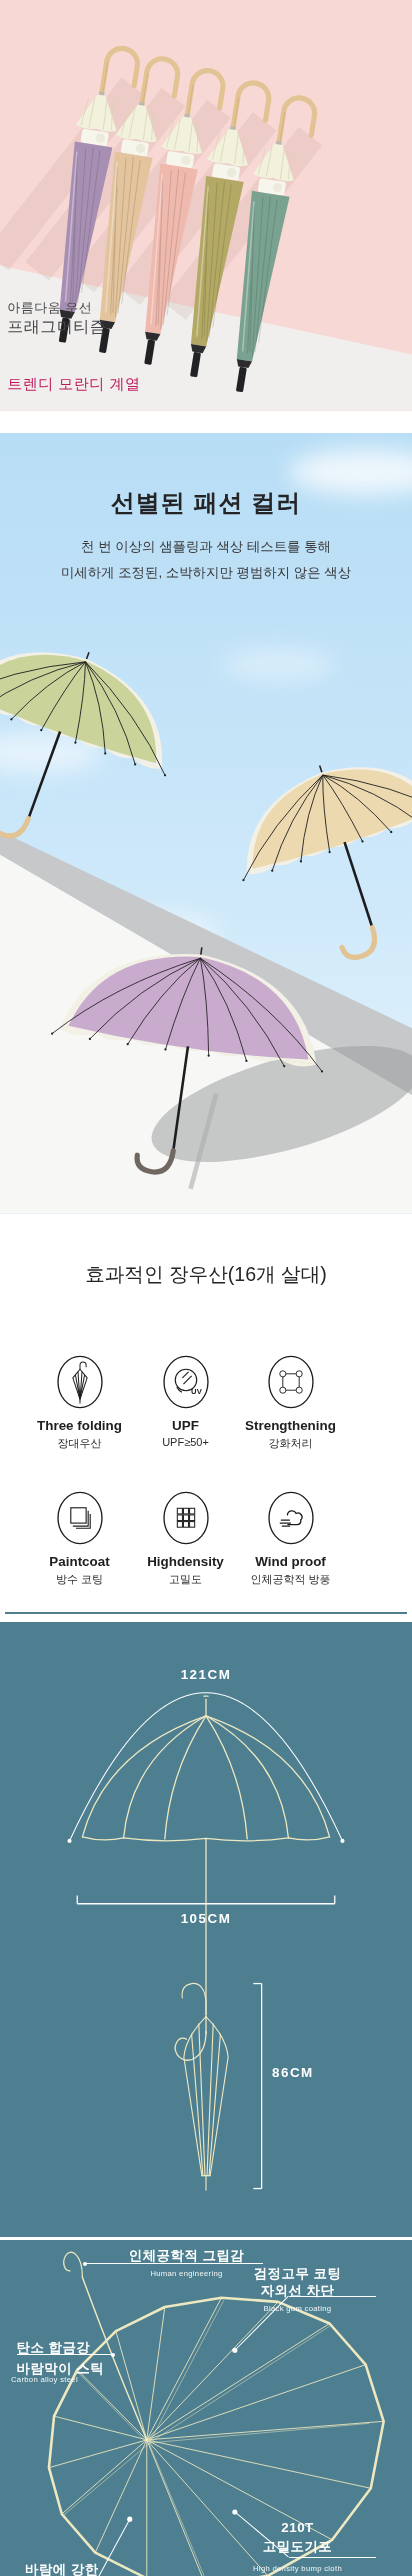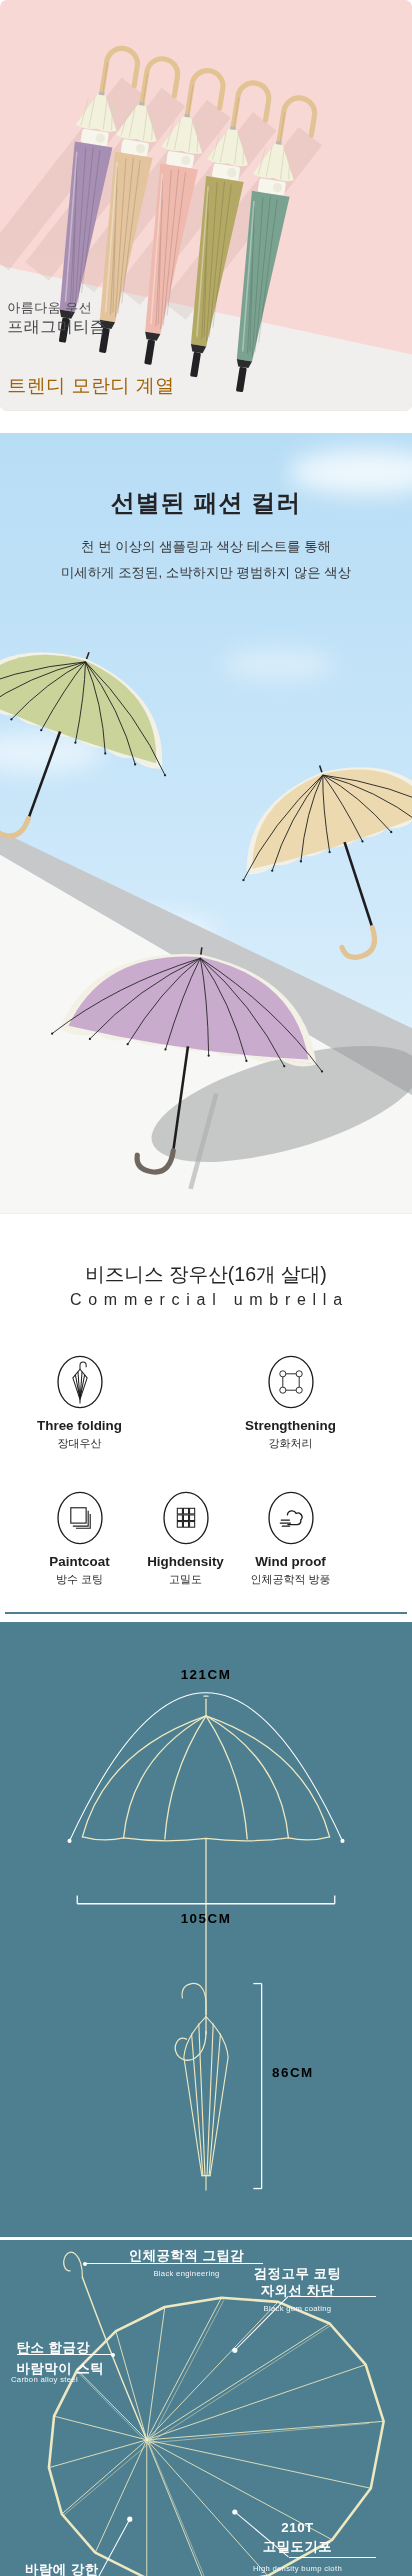--- a/index.html
+++ b/index.html
@@ -1,25 +1,25 @@
 <!DOCTYPE html>
 <html style="--pink-wall: #f8d8d4; --floor: #f0efed; --teal: #4e7f90; --cream-line: #eee8c0; --wood: #e2c394; --cap-cream: #f2f1dc; --u-purple: #a78fb4; --u-tan: #e3c49c; --u-pink: #efb9ae; --u-olive: #b3a964; --u-teal: #7aa290; --open-green: #c9d39a; --open-beige: #ecd9b0; --open-purple: #c9abce; --rim-white: #f3f0e6;font-size:8.2px"><head>
 <meta charset="utf-8">
 <style>
   html,body{margin:0;padding:0;}
   body{width:412px;height:2889px;position:relative;background:#fff;
        font-family:"Liberation Sans","DejaVu Sans",sans-serif;-webkit-font-smoothing:antialiased;}
   .sec{position:relative;width:412px;overflow:hidden;}
   
-  #hero{height:411px;background:var(--pink-wall);border-radius:7px;}
+  #hero{height:411px;background:var(--pink-wall);}
   #hero svg{position:absolute;left:0;top:0;}
   .hero-text{position:absolute;left:7.2px;color:#46464a;line-height:1.18;}
   #hero-line1{top:300px;font-size:13px;letter-spacing:0.5px;}
   #hero-line2{top:318px;font-size:16px;letter-spacing:0.5px;}
-  #hero-line3{top:375px;font-size:19px;letter-spacing:0.5px;color:#a16207;}
+  #hero-line3{top:375px;font-size:15px;letter-spacing:0.5px;color:#be185d;}
   #gap1{height:22px;background:#fff;}
   
   #sky{height:781px;background:linear-gradient(180deg,#b7ddf5 0%,#c3e3f8 34%,#cfe9fa 60%,#dceffb 80%);}
   #sky svg{position:absolute;left:0;top:0;}
   .sky-text{position:absolute;width:100%;text-align:center;color:#242426;}
   #sky-title{top:54px;font-size:24px;font-weight:700;letter-spacing:1px;}
   #sky-sub1{top:105px;font-size:13.4px;color:#38383a;}
   #sky-sub2{top:131px;font-size:13.4px;color:#38383a;}
   .cloud{position:absolute;background:#fff;border-radius:50%;filter:blur(11.3px);}
   
@@ -32,21 +32,21 @@
   .feat-ko{margin-top:3.1px;font-size:11px;color:#2b2b2d;}
   .fc-r1{top:141px;} .fc-r2{top:277px;}
   .fc-c1{left:23px;} .fc-c2{left:129px;} .fc-c3{left:234px;}
   
   #divider-strip{height:10.3px;background:#fff;}
   #divider-strip .rule{position:absolute;left:5.2px;top:0;width:402px;height:2.1px;background:var(--teal);}
   
   #dims{height:615px;background:var(--teal);color:#fff;}
   #gap2{height:3.1px;background:#fff;}
   #structure{height:649px;background:var(--teal);color:#fff;}
-  .dim-label{position:absolute;font-weight:700;letter-spacing:1.5px;font-size:13.4px;color:#000000;}
+  .dim-label{position:absolute;font-weight:700;letter-spacing:1.5px;font-size:13.4px;color:#ffffff;}
   #dim-121{top:45px;width:100%;text-align:center;}
   #dim-105{top:289px;width:100%;text-align:center;}
   #dim-86{left:272px;top:443px;}
   .callout-ko{position:absolute;font-size:13.4px;font-weight:600;color:#fff;letter-spacing:0.5px;}
   .callout-en{position:absolute;font-size:7.7px;font-weight:400;color:#f3f6f7;letter-spacing:0.3px;}
   .callout-line{position:absolute;height:1px;background:#fff;}
   .callout-line .enddot-l{position:absolute;left:-1.5px;top:-1.5px;width:4.1px;height:4.1px;border-radius:50%;background:#fff;}
   .callout-line .enddot-r{position:absolute;right:-1.5px;top:-1.5px;width:4.1px;height:4.1px;border-radius:50%;background:#fff;}
   .ra{text-align:center;}
 </style>
@@ -266,37 +266,51 @@
   </g>
         </g>
       </g>
   </svg>
   <div class="sky-text" id="sky-sub1">천 번 이상의 샘플링과 색상 테스트를 통해</div>
   <div class="sky-text" id="sky-title">선별된 패션 컬러</div>
   <div class="sky-text" id="sky-sub2">미세하게 조정된, 소박하지만 평범하지 않은 색상</div>
 </div>
 
 <div class="sec" id="features">
-  <div id="features-title">비즈니스 장우산(16개 살대)</div>
-  <div id="features-sub">Commercial umbrella</div>
+  <div id="features-title">효과적인 장우산(16개 살대)</div>
 
   <div class="feat-cell fc-r1 fc-c1">
     <span class="oval">
       <svg width="46" height="54" viewBox="0 0 90 104">
           <ellipse cx="45" cy="52" rx="43" ry="50" fill="none" stroke="#1d1d1d" stroke-width="2.6"></ellipse>
       <g fill="none" stroke="#1d1d1d" stroke-width="2">
             <path d="M45 27 v-8 a6 6 0 0 1 12 0 v4"></path>
             <path d="M45 27 L31 44 L45 86 L59 44 Z"></path>
             <path d="M36 38 L45 86 M54 38 L45 86 M41 32 L45 86 M49 32 L45 86"></path>
             <path d="M45 86 v8"></path>
           </g>
         </svg>
     </span>
     <div class="feat-en">Three folding</div>
     <div class="feat-ko">장대우산</div>
+  </div>
+  <div class="feat-cell fc-r1 fc-c2">
+    <span class="oval">
+      <svg width="46" height="54" viewBox="0 0 90 104">
+          <ellipse cx="45" cy="52" rx="43" ry="50" fill="none" stroke="#1d1d1d" stroke-width="2.6"></ellipse>
+      <g fill="none" stroke="#1d1d1d" stroke-width="2.2">
+            <circle cx="45" cy="48" r="21"></circle>
+            <path d="M27 62 a25 25 0 0 0 10 10"></path>
+            <path d="M38 44 l12 -12 M40 56 l16 -16"></path>
+          </g>
+      <text x="55" y="76" font-size="15" font-weight="700" fill="#1d1d1d" font-family="Liberation Sans,sans-serif">UV</text>
+        </svg>
+    </span>
+    <div class="feat-en">UPF</div>
+    <div class="feat-ko">UPF≥50+</div>
   </div>
   <div class="feat-cell fc-r1 fc-c3">
     <span class="oval">
       <svg width="46" height="54" viewBox="0 0 90 104">
           <ellipse cx="45" cy="52" rx="43" ry="50" fill="none" stroke="#1d1d1d" stroke-width="2.6"></ellipse>
       <g fill="none" stroke="#1d1d1d" stroke-width="1.8">
             <rect x="29" y="36" width="32" height="32"></rect>
             <circle cx="29" cy="36" r="6" fill="#fff"></circle>
             <circle cx="61" cy="36" r="6" fill="#fff"></circle>
             <circle cx="29" cy="68" r="6" fill="#fff"></circle>
@@ -454,21 +468,21 @@
       <path d="M188,660 L252,542" fill="none"></path>
         <circle cx="252" cy="542" r="4"></circle>
     </g>
   </svg>
 
   
   <div class="callout-ko ra" style="right:148px;top:6.2px;width:155px">인체공학적 그립감</div>
   <div class="callout-line" style="left:84px;top:23px;width:179px">
       <span class="enddot-l"></span>
     </div>
-  <div class="callout-en ra" style="right:148px;top:29px;width:155px">Black engineering</div>
+  <div class="callout-en ra" style="right:148px;top:29px;width:155px">Human engineering</div>
   
   <div class="callout-ko ra" style="right:37px;top:25px;width:155px">검정고무 코팅</div>
   <div class="callout-ko ra" style="right:37px;top:42px;width:155px">자외선 차단</div>
   <div class="callout-line" style="left:289px;top:56px;width:87px"></div>
   <div class="callout-en ra" style="right:37px;top:64px;width:155px">Black gum coating</div>
   
   <div class="callout-ko" style="left:16.5px;top:99px;width:155px">탄소 합금강</div>
   <div class="callout-line" style="left:16.5px;top:114px;width:97px">
       <span class="enddot-r"></span>
     </div>

